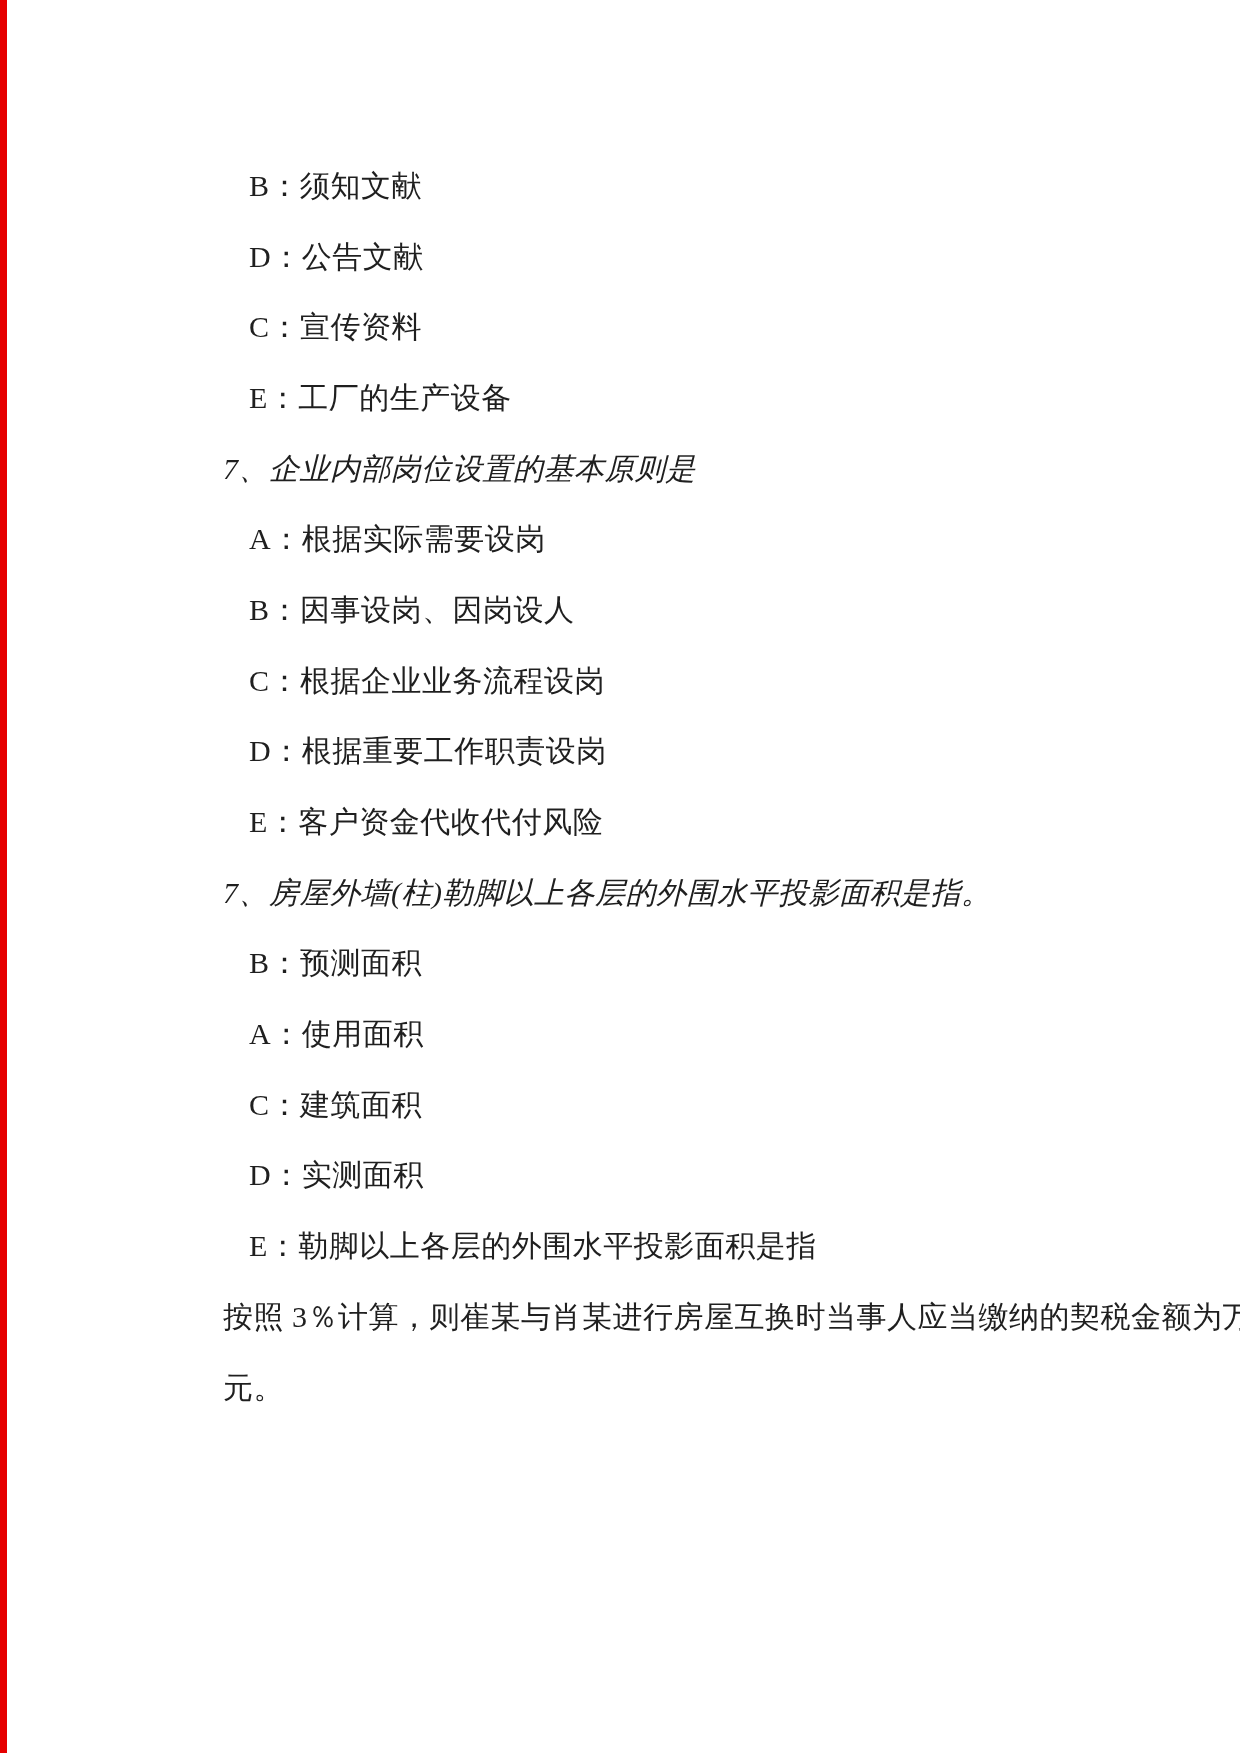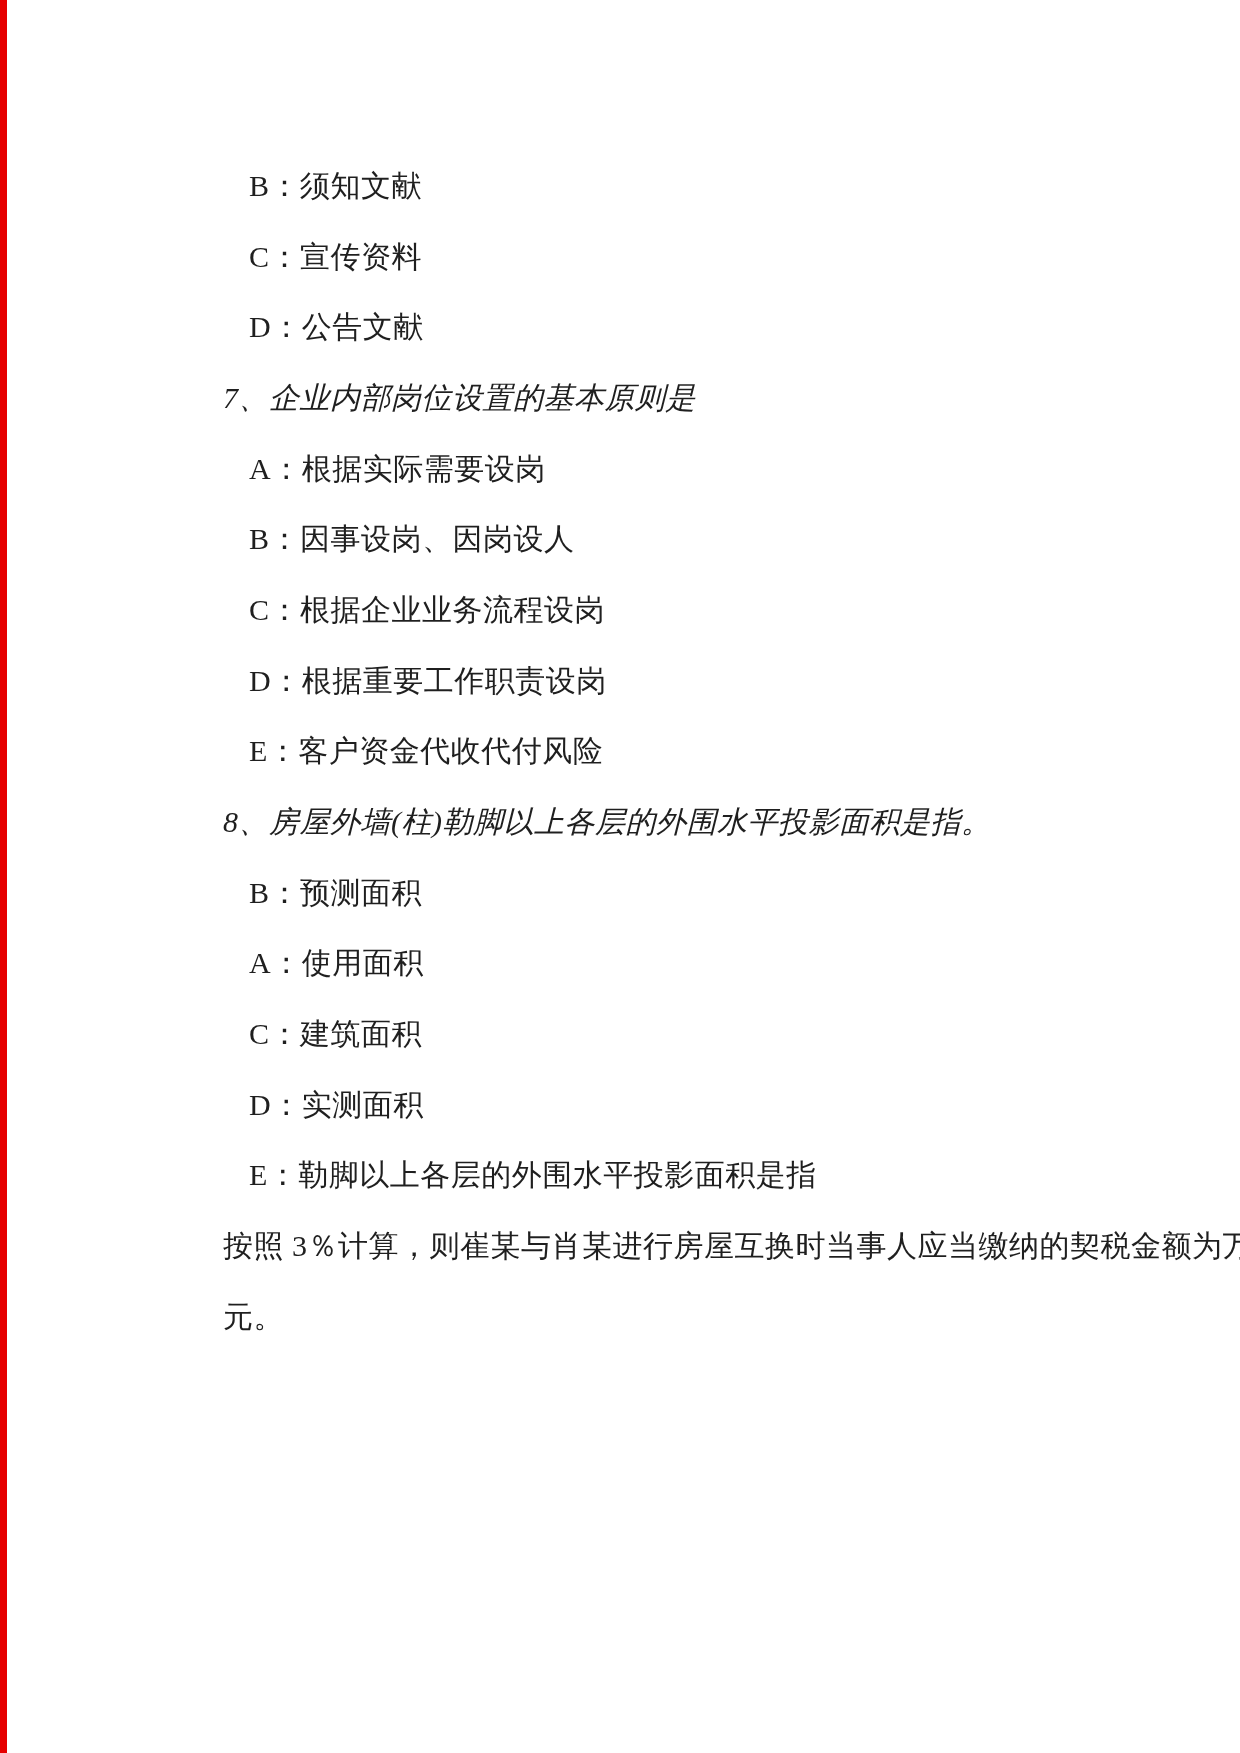--- a/index.html
+++ b/index.html
@@ -44,29 +44,30 @@
   .line.opt  { padding-left: 196px; }
   .line.cont { padding-left: 170px; text-align: right; }
 </style>
 </head>
 <body>
 
 <div class="accent-bar"></div>
 
 <div class="doc-page">
   <div class="line opt">B：须知文献</div>
+  <div class="line opt">D：公告文献</div>
   <div class="line opt">C：宣传资料</div>
-  <div class="line opt">D：公告文献</div>
+  <div class="line opt">E：工厂的生产设备</div>
   <div class="line q">7、企业内部岗位设置的基本原则是</div>
   <div class="line opt">A：根据实际需要设岗</div>
   <div class="line opt">B：因事设岗、因岗设人</div>
   <div class="line opt">C：根据企业业务流程设岗</div>
   <div class="line opt">D：根据重要工作职责设岗</div>
   <div class="line opt">E：客户资金代收代付风险</div>
-  <div class="line q">8、房屋外墙(柱)勒脚以上各层的外围水平投影面积是指。</div>
+  <div class="line q">7、房屋外墙(柱)勒脚以上各层的外围水平投影面积是指。</div>
   <div class="line opt">B：预测面积</div>
   <div class="line opt">A：使用面积</div>
   <div class="line opt">C：建筑面积</div>
   <div class="line opt">D：实测面积</div>
   <div class="line opt">E：勒脚以上各层的外围水平投影面积是指</div>
   <div class="line cont">按照 3％计算，则崔某与肖某进行房屋互换时当事人应当缴纳的契税金额为万</div>
   <div class="line cont">元。</div>
 </div>
 
 </body></html>

